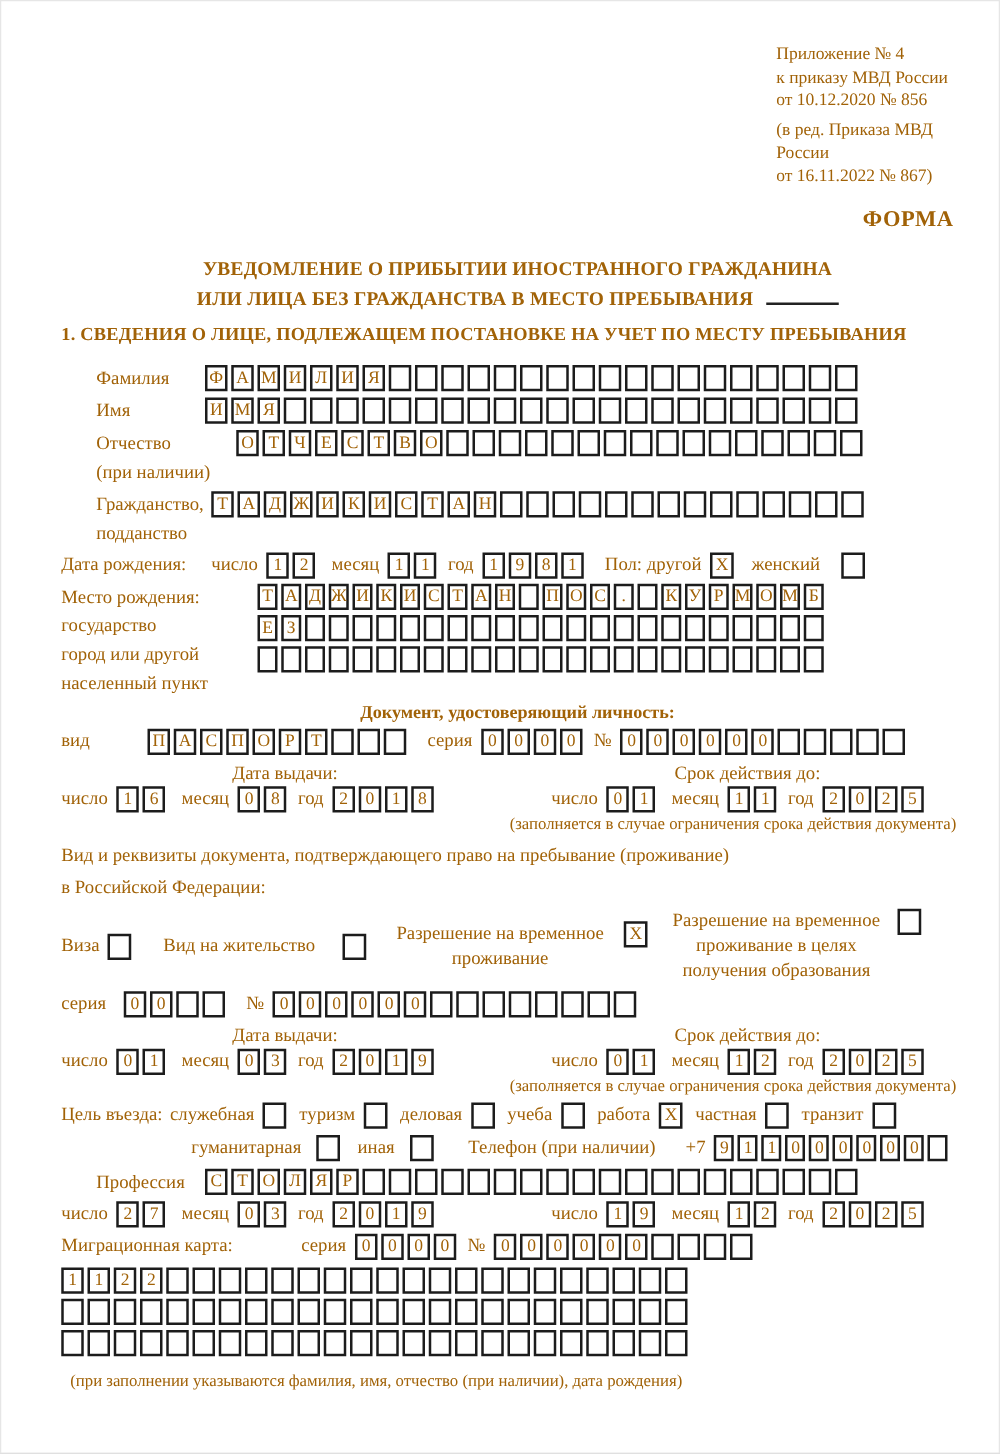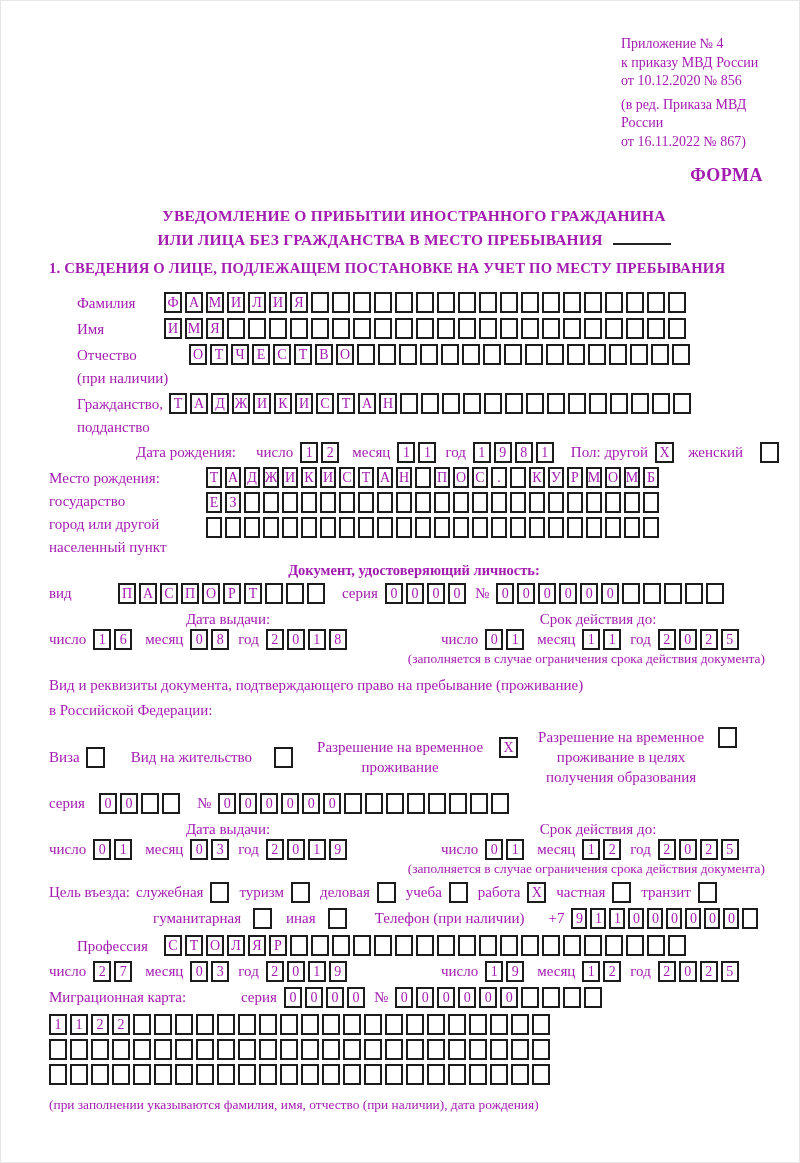--- a/index.html
+++ b/index.html
@@ -1,19 +1,19 @@
 <!DOCTYPE html>
 <html lang="ru"><head>
 <meta charset="utf-8">
 <style>
   * { box-sizing: border-box; margin: 0; padding: 0; }
   body { background:#888; }
   .page {
     width: 800px; height: 1163px; margin: 0 auto; background: #fff;
-    font-family: "Liberation Serif", serif; color: #a21caf;
+    font-family: "Liberation Serif", serif; color: #a16207;
     padding: 34px 20px 0 48px; position: relative; overflow: hidden;
     border: 1px solid #e6e6e6;
   }
   
   .appendix { margin-left: 572px; font-size: 14px; line-height: 18.5px; }
   .appendix .gap { height: 5px; }
   .forma { text-align: right; padding-right: 16px; font-weight: bold; font-size: 18px; margin-top: 14px; letter-spacing: .5px; }
   .title { margin-top: 18px; text-align: center; font-weight: bold; font-size: 15.5px; line-height: 24px; letter-spacing: .2px; }
   .blank-line { display:inline-block; width: 58px; border-bottom: 2px solid #222; height: 14px; margin-left: 10px; }
   .sec-heading { margin-top: 8px; font-weight: bold; font-size: 14.7px; letter-spacing: .2px; }
@@ -56,21 +56,21 @@
 
   .cbrow { display: flex; align-items: center; margin-top: 4px; margin-bottom: 6px; }
   .cbitem { display: flex; align-items: flex-start; }
   .cbitem .txt { font-size: 15px; line-height: 20px; text-align: center; }
   .cbitem .cb { margin-left: 8px; margin-top: 0; }
 
   .inlinerow { display: flex; align-items: center; margin-top: 5px; }
   .inlinerow .t { font-size: 15px; flex: none; }
   .inlinerow .cb { margin-left: 7px; }
 
-  .caption { font-size: 13.4px; margin-top: 12px; }
+  .caption { text-align: center; font-size: 13.4px; margin-top: 12px; }
 </style>
 </head>
 <body>
 
 <div class="page">
 
   <div class="appendix">
     <div>Приложение № 4</div>
     <div>к приказу МВД России</div>
     <div>от 10.12.2020 № 856</div>
@@ -214,21 +214,21 @@
           <span class="cell"></span>
           <span class="cell"></span>
           <span class="cell"></span>
           <span class="cell"></span>
           <span class="cell"></span>
           <span class="cell"></span>
           <span class="cell"></span>
         </div>
     </div>
 
-    <div class="row dategrp" style="margin-top:2px;justify-content:flex-end;">
+    <div class="row dategrp" style="margin-top:2px;">
       <span class="dlbl" style="margin-right:20px;">Дата рождения:</span>
       <span class="dlbl">число</span>
       <span class="cells">
           <span class="cell">1</span>
           <span class="cell">2</span>
         </span>
       <span class="dlbl g10">месяц</span>
       <span class="cells">
           <span class="cell">1</span>
           <span class="cell">1</span>

